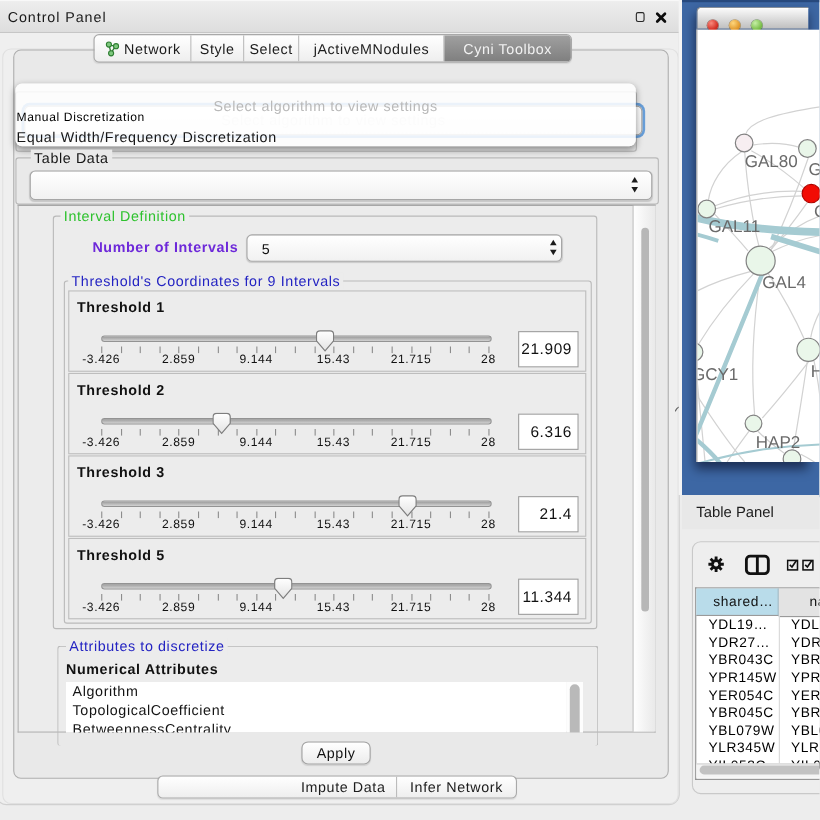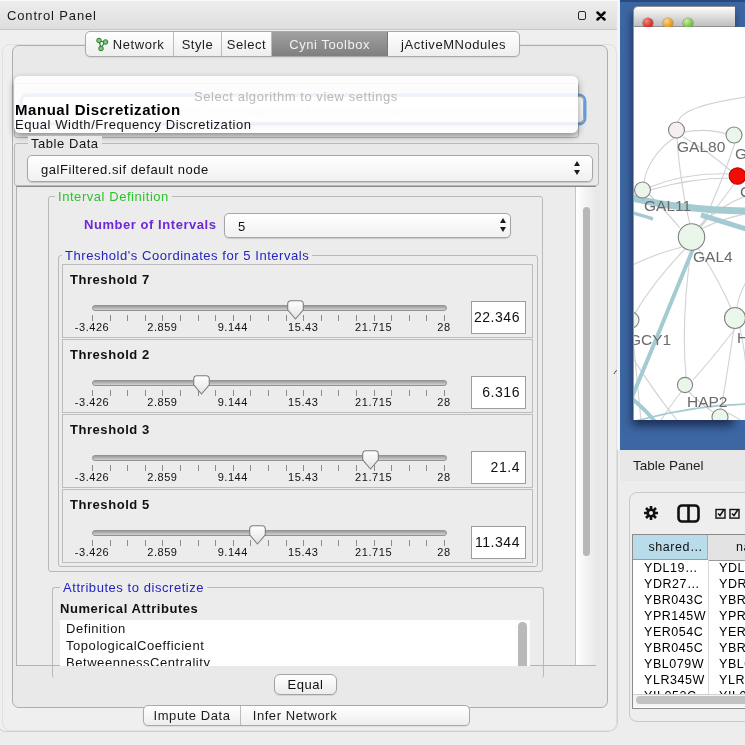--- a/index.html
+++ b/index.html
@@ -97,41 +97,40 @@
   <div class="s" style="width:88px;">
     <svg width="14" height="15" viewBox="0 0 14 15" style="margin-right:4px;">
       <path d="M4,4 L10,5 M10,5 L6,11 M4,4 L6,11" stroke="#2e7d32" stroke-width="1.2" fill="none"></path>
       <circle cx="4" cy="3.5" r="2.3" fill="#7ec87e" stroke="#2e7d32" stroke-width="1"></circle>
       <circle cx="10.5" cy="5" r="2.3" fill="#7ec87e" stroke="#2e7d32" stroke-width="1"></circle>
       <circle cx="6" cy="11.5" r="2.3" fill="#7ec87e" stroke="#2e7d32" stroke-width="1"></circle>
     </svg>
     Network</div>
   <div class="s" style="width:47px;">Style</div>
   <div class="s" style="width:50px;">Select</div>
+  <div class="s" style="width:132px;">jActiveMNodules</div>
   <div class="s sel" style="width:116px;">Cyni Toolbox</div>
-  <div class="s" style="width:132px;">jActiveMNodules</div>
 </div>
 
 <div class="abs grp" style="left:14px;top:83px;width:563px;height:53px;"></div>
 <div class="abs glab" style="left:22px;top:76px;font-weight:bold;color:#3a3a3a;background:#e9e9e9;margin-top:20px;">Discretization Algorithm</div>
 <div class="abs combo" style="left:22px;top:96px;width:560px;height:25px;
      box-shadow:0 0 0 2.5px rgba(90,150,214,0.9);">
   <div class="ct" style="left:50%;transform:translate(-50%,0);top:5px;color:#e2e2e2;">Select algorithm to view settings</div>
 </div>
 
 <div class="abs" style="left:14px;top:76px;width:564px;height:57px;border-radius:6px;
      background:rgba(255,255,255,0.865);box-shadow:0 3px 7px rgba(0,0,0,0.4);"></div>
 <div class="abs" style="left:14px;top:88.5px;width:564px;text-align:center;font-size:13px;color:#b9b9b9;">Select algorithm to view settings</div>
-<div class="abs" style="left:15px;top:101px;font-size:15px;font-weight:bold;color:#000;">Manual Discretization</div>
+<div class="abs" style="left:15px;top:101px;font-size:11px;font-weight:normal;color:#000;">Manual Discretization</div>
 <div class="abs" style="left:15px;top:116.5px;font-size:13px;color:#151515;">Equal Width/Frequency Discretization</div>
 
 <div class="abs grp" style="left:14px;top:143px;width:583px;height:41px;"></div>
 <div class="abs glab" style="left:28px;top:136px;color:#141414;background:#e9e9e9;">Table Data</div>
 <div class="abs combo" style="left:27px;top:155px;width:564px;height:25px;">
-  <div class="ct">galFiltered.sif default node</div>
   <div class="updown" style="left:546px;top:5px;">
       <div class="u"></div>
       <div class="d"></div>
     </div>
 </div>
 
 <div class="abs" style="left:16px;top:186px;width:580px;height:480px;background:#ececec;
      border:1px solid #b2b2b2;border-top:1px solid #8a8a8a;box-sizing:border-box;"></div>
 <div id="scrollcontent">
 
@@ -140,24 +139,24 @@
   <div class="abs" style="left:84px;top:217px;font-size:13px;font-weight:bold;color:#6d28d9;">Number of Intervals</div>
   <div class="abs combo" style="left:224px;top:213px;width:285px;height:23px;">
     <div class="ct">5</div>
     <div class="updown" style="left:275px;top:4px;">
         <div class="u"></div>
         <div class="d"></div>
       </div>
   </div>
 
   <div class="abs grp" style="left:58px;top:255px;width:478px;height:310px;"></div>
-  <div class="abs glab" style="left:62px;top:248px;color:#2323c2;background:#ececec;">Threshold's Coordinates for 5 Intervals</div>
+  <div class="abs glab" style="left:62px;top:248px;color:#2323c2;background:#ececec;">Threshold's Coordinates for 9 Intervals</div>
 
   <div class="abs tblock" style="top:264px;">
-  <div class="tlab">Threshold 7</div>
+  <div class="tlab">Threshold 1</div>
   <div class="track"></div>
   <div class="tick" style="left:29.0px;"></div>
       <div class="tick" style="left:46.6px;"></div>
       <div class="tick" style="left:64.2px;"></div>
       <div class="tick" style="left:81.8px;"></div>
       <div class="tick" style="left:99.4px;"></div>
       <div class="tick" style="left:117.0px;"></div>
       <div class="tick" style="left:134.6px;"></div>
       <div class="tick" style="left:152.2px;"></div>
       <div class="tick" style="left:169.8px;"></div>
@@ -181,21 +180,21 @@
       <div class="tl" style="left:381.0px;">28</div>
   <svg class="thumb" style="left:223.5px;" width="17" height="20" viewBox="0 0 17 20">
     <defs>
           <linearGradient id="thg1" x1="0" y1="0" x2="0" y2="1">
       <stop offset="0" stop-color="#ffffff"></stop>
             <stop offset="1" stop-color="#e3e3e3"></stop>
           </linearGradient>
         </defs>
     <path d="M4,0.7 L13,0.7 Q16.3,0.7 16.3,4 L16.3,9.8 L8.5,19 L0.7,9.8 L0.7,4 Q0.7,0.7 4,0.7 Z" fill="url(#thg1)" stroke="#7e7e7e" stroke-width="1.1"></path>
       </svg>
-  <div class="vbox">22.346</div>
+  <div class="vbox">21.909</div>
 </div>
   <div class="abs tblock" style="top:339px;">
   <div class="tlab">Threshold 2</div>
   <div class="track"></div>
   <div class="tick" style="left:29.0px;"></div>
       <div class="tick" style="left:46.6px;"></div>
       <div class="tick" style="left:64.2px;"></div>
       <div class="tick" style="left:81.8px;"></div>
       <div class="tick" style="left:99.4px;"></div>
       <div class="tick" style="left:117.0px;"></div>
@@ -311,39 +310,39 @@
         </defs>
     <path d="M4,0.7 L13,0.7 Q16.3,0.7 16.3,4 L16.3,9.8 L8.5,19 L0.7,9.8 L0.7,4 Q0.7,0.7 4,0.7 Z" fill="url(#thg4)" stroke="#7e7e7e" stroke-width="1.1"></path>
       </svg>
   <div class="vbox">11.344</div>
 </div>
 
   <div class="abs grp" style="left:52px;top:587px;width:490px;height:90px;border-bottom:none;"></div>
   <div class="abs glab" style="left:60px;top:580px;color:#2323c2;background:#ececec;">Attributes to discretize</div>
   <div class="abs" style="left:60px;top:601px;font-size:13px;font-weight:bold;color:#111;">Numerical Attributes</div>
   <div class="abs" style="left:60px;top:620px;width:455px;height:46px;background:#ffffff;overflow:hidden;">
-    <div class="lrow">Definition</div>
+    <div class="lrow">Algorithm</div>
     <div class="lrow">TopologicalCoefficient</div>
     <div class="lrow">BetweennessCentrality</div>
   </div>
   <div class="abs" style="left:515px;top:620px;width:15px;height:46px;background:#fdfdfd;"></div>
   <div class="abs" style="left:518px;top:622px;width:9px;height:44px;background:#b9b9b9;border-radius:4.5px 4.5px 0 0;"></div>
 </div>
 
 <div class="abs" style="left:575px;top:187px;width:20px;height:478px;
      background:linear-gradient(90deg,#ffffff,#f1f1f1 60%,#e9e9e9);border-left:1px solid #c4c4c4;"></div>
 <div class="abs" style="left:583px;top:207px;width:7px;height:349px;border-radius:3.5px;
      background:#b7b7b7;"></div>
 
 <div class="abs" style="left:274px;top:674px;width:61px;height:19px;border-radius:6px;
      border:1px solid #a3a3a3;background:linear-gradient(#ffffff,#ececec);
      font-size:13px;color:#111;text-align:center;line-height:19px;
-     box-shadow:0 1px 1px rgba(0,0,0,0.1);">Equal</div>
-
-<div class="abs seg" style="left:143px;top:705px;width:325px;height:19px;">
+     box-shadow:0 1px 1px rgba(0,0,0,0.1);">Apply</div>
+
+<div class="abs seg" style="left:143px;top:705px;width:325px;height:19px;justify-content:flex-end;">
   <div class="s" style="width:96px;">Impute Data</div>
   <div class="s" style="width:108px;">Infer Network</div>
 </div>
 
 <svg class="abs" style="left:613px;top:368px;" width="8" height="8" viewBox="0 0 8 8">
   <path d="M1,6 Q2,2 6,2 L4.2,0.8 M6,2 L4.6,3.8" stroke="#555" stroke-width="1" fill="none"></path>
 </svg>
 
 <div class="abs" style="left:617px;top:0;width:4px;height:450px;background:#f4f4f4;"></div>
 <div class="abs" id="bluebg"></div>

